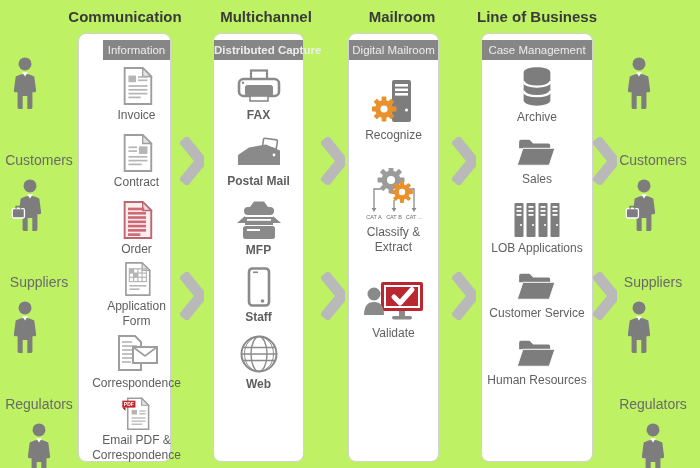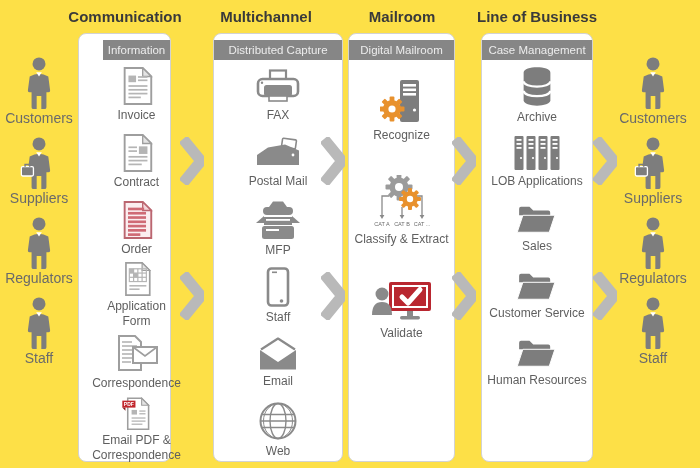--- a/index.html
+++ b/index.html
@@ -1,49 +1,49 @@
 <!DOCTYPE html>
 <html><head>
 <meta charset="utf-8">
 <style>
   html,body { margin:0; padding:0; background:#fff; }
   .stage {
-    position:relative; width:700px; height:468px; background:#fde047;
+    position:relative; width:700px; height:468px; background:#bef264;
     font-family:"Liberation Sans", sans-serif; overflow:hidden;
   }
   .col-title {
     position:absolute; top:8px; width:140px; text-align:center;
     font-size:15px; font-weight:bold; color:#3a3a3a; white-space:nowrap;
   }
   .t1{left:55px;} .t2{left:196px;} .t3{left:332px;} .t4{left:467px;}
   .panel {
     position:absolute; top:33px; height:429px; background:#fff;
     border:1px solid #d2d2d2; border-radius:8px; box-sizing:border-box;
   }
   #panel-communication{left:78px; width:93px;padding-left:24px;}
-  #panel-multichannel{left:213px; width:130px;}
-  #panel-mailroom{left:348px; width:107px;}
+  #panel-multichannel{left:213px; width:91px;font-weight:bold;}
+  #panel-mailroom{left:348px; width:91px;}
   #panel-lob{left:481px; width:112px;}
   .panel-header {
     margin-top:6px; height:20px; line-height:20px; background:#868686;
     color:#ededed; font-size:11.5px; text-align:center; white-space:nowrap;
   }
   .panel-body { display:flex; flex-direction:column; align-items:center; padding-top:1px; }
   .item {
     display:flex; flex-direction:column; align-items:center; justify-content:center;
     gap:3px; width:100%;
   }
   .item.h67{ height:67px; } .item.h100{ height:100px; }
   .item-label {
     font-size:12px; color:#5f5f5f; text-align:center; line-height:1.25; padding:0 3px;
   }
   .people { position:absolute; width:78px; display:flex; flex-direction:column; align-items:center; }
   #people-left{ left:0; top:57px; }
   #people-right{ left:614px; top:57px; }
-  .actor { display:flex; flex-direction:column; align-items:center; margin-bottom:11px; }
+  .actor { display:flex; flex-direction:column; align-items:flex-start; margin-bottom:11px;gap:42px; }
   .actor-label { font-size:14px; color:#6a6a6a; margin-top:1px; }
   .chev { position:absolute; width:24px; height:48px; }
   .g1{left:180px;} .g2{left:321px;} .g3{left:452px;} .g4{left:593px;}
   .rt{top:137px;} .rb{top:272px;}
 </style>
 </head>
 <body>
 
 <div class="stage">
 
@@ -231,27 +231,20 @@
         </svg>
         <div class="item-label">MFP</div>
       </div>
       <div class="item h67">
         <svg width="24" height="40" viewBox="0 0 24 40">
           <rect x="2" y="1.5" width="20" height="37" rx="3.5" fill="#fff" stroke="#8a8a8a" stroke-width="2.6"></rect>
           <rect x="6" y="4.5" width="5" height="1.6" fill="#8a8a8a"></rect>
           <circle cx="15.5" cy="34" r="1.8" fill="#8a8a8a"></circle>
         </svg>
         <div class="item-label">Staff</div>
-      </div>
-      <div class="item h67">
-        <svg width="40" height="34" viewBox="0 0 40 34">
-          <path d="M3,12.5 L20,1.5 L37,12.5" fill="#fff" stroke="#8a8a8a" stroke-width="2.2" stroke-linejoin="round"></path>
-          <path d="M2,13 L20,25 L38,13 L38,32.5 L2,32.5 Z" fill="#8a8a8a"></path>
-        </svg>
-        <div class="item-label">Email</div>
       </div>
       <div class="item h67">
         <svg width="40" height="40" viewBox="0 0 40 40">
           <circle cx="20" cy="20" r="17.5" fill="#fff" stroke="#8a8a8a" stroke-width="2"></circle>
           <ellipse cx="20" cy="20" rx="8" ry="17.5" fill="none" stroke="#8a8a8a" stroke-width="1.4"></ellipse>
           <ellipse cx="20" cy="20" rx="14.5" ry="17.5" fill="none" stroke="#8a8a8a" stroke-width="1"></ellipse>
           <path d="M3.5,13.5 H36.5" stroke="#8a8a8a" stroke-width="1.4" fill="none"></path>
           <path d="M2.5,20 H37.5" stroke="#8a8a8a" stroke-width="1.4" fill="none"></path>
           <path d="M3.5,26.5 H36.5" stroke="#8a8a8a" stroke-width="1.4" fill="none"></path>
         </svg>
@@ -343,20 +336,27 @@
   <div class="panel" id="panel-lob">
     <div class="panel-header">Case Management</div>
     <div class="panel-body">
       <div class="item h67">
         <svg width="36" height="42" viewBox="0 0 36 44">
           <path d="M4,8 C4,0.5 32,0.5 32,8 L32,37 C32,44.5 4,44.5 4,37 Z" fill="#7d7d7d"></path>
           <path d="M4,17 C4,24.5 32,24.5 32,17" fill="none" stroke="#fff" stroke-width="2.4"></path>
           <path d="M4,27 C4,34.5 32,34.5 32,27" fill="none" stroke="#fff" stroke-width="2.4"></path>
         </svg>
         <div class="item-label">Archive</div>
+      </div>
+      <div class="item h67">
+        <svg width="44" height="32" viewBox="0 0 44 34">
+          <path d="M3,28 L3,5 Q3,3 5,3 L14,3 L18,7 L34,7 Q36,7 36,9 L36,12 L3,12 Z" fill="#7d7d7d"></path>
+          <path d="M1,30 L7,12 L41,12 L35,30 Z" fill="#7d7d7d" stroke="#fff" stroke-width="1"></path>
+        </svg>
+        <div class="item-label">Sales</div>
       </div>
       <div class="item h67">
         <svg width="46" height="36" viewBox="0 0 46 36">
           <g>
             <rect x="0.5" y="1" width="9" height="34" rx="1" fill="#7d7d7d"></rect>
             <rect x="2.5" y="4" width="5" height="1.8" fill="#fff"></rect>
               <rect x="2.5" y="8" width="5" height="1.8" fill="#fff"></rect>
               <rect x="2.5" y="12" width="5" height="1.8" fill="#fff"></rect>
             <circle cx="7" cy="23" r="1.1" fill="#fff"></circle>
             <rect x="12.5" y="1" width="9" height="34" rx="1" fill="#7d7d7d"></rect>
@@ -376,34 +376,27 @@
             <circle cx="43" cy="23" r="1.1" fill="#fff"></circle>
           </g>
         </svg>
         <div class="item-label">LOB Applications</div>
       </div>
       <div class="item h67">
         <svg width="44" height="32" viewBox="0 0 44 34">
           <path d="M3,28 L3,5 Q3,3 5,3 L14,3 L18,7 L34,7 Q36,7 36,9 L36,12 L3,12 Z" fill="#7d7d7d"></path>
           <path d="M1,30 L7,12 L41,12 L35,30 Z" fill="#7d7d7d" stroke="#fff" stroke-width="1"></path>
         </svg>
-        <div class="item-label">Sales</div>
+        <div class="item-label">Customer Service</div>
       </div>
       <div class="item h67">
         <svg width="44" height="32" viewBox="0 0 44 34">
           <path d="M3,28 L3,5 Q3,3 5,3 L14,3 L18,7 L34,7 Q36,7 36,9 L36,12 L3,12 Z" fill="#7d7d7d"></path>
           <path d="M1,30 L7,12 L41,12 L35,30 Z" fill="#7d7d7d" stroke="#fff" stroke-width="1"></path>
         </svg>
-        <div class="item-label">Customer Service</div>
-      </div>
-      <div class="item h67">
-        <svg width="44" height="32" viewBox="0 0 44 34">
-          <path d="M3,28 L3,5 Q3,3 5,3 L14,3 L18,7 L34,7 Q36,7 36,9 L36,12 L3,12 Z" fill="#7d7d7d"></path>
-          <path d="M1,30 L7,12 L41,12 L35,30 Z" fill="#7d7d7d" stroke="#fff" stroke-width="1"></path>
-        </svg>
         <div class="item-label">Human Resources</div>
       </div>
     </div>
   </div>
 
   <div class="people" id="people-right">
     <div class="actor">
       <svg width="40" height="52" viewBox="0 0 40 56">
         <circle cx="20" cy="7.5" r="7" fill="#7d7d7d"></circle>
         <path d="M10,21 Q20,15 30,21 L32,36 Q32,38 30,38 L28,38 L28,54 Q28,56 26,56 L22.5,56 L22.5,42 L17.5,42 L17.5,56 L14,56 Q12,56 12,54 L12,38 L10,38 Q8,38 8,36 Z" fill="#7d7d7d"></path>

